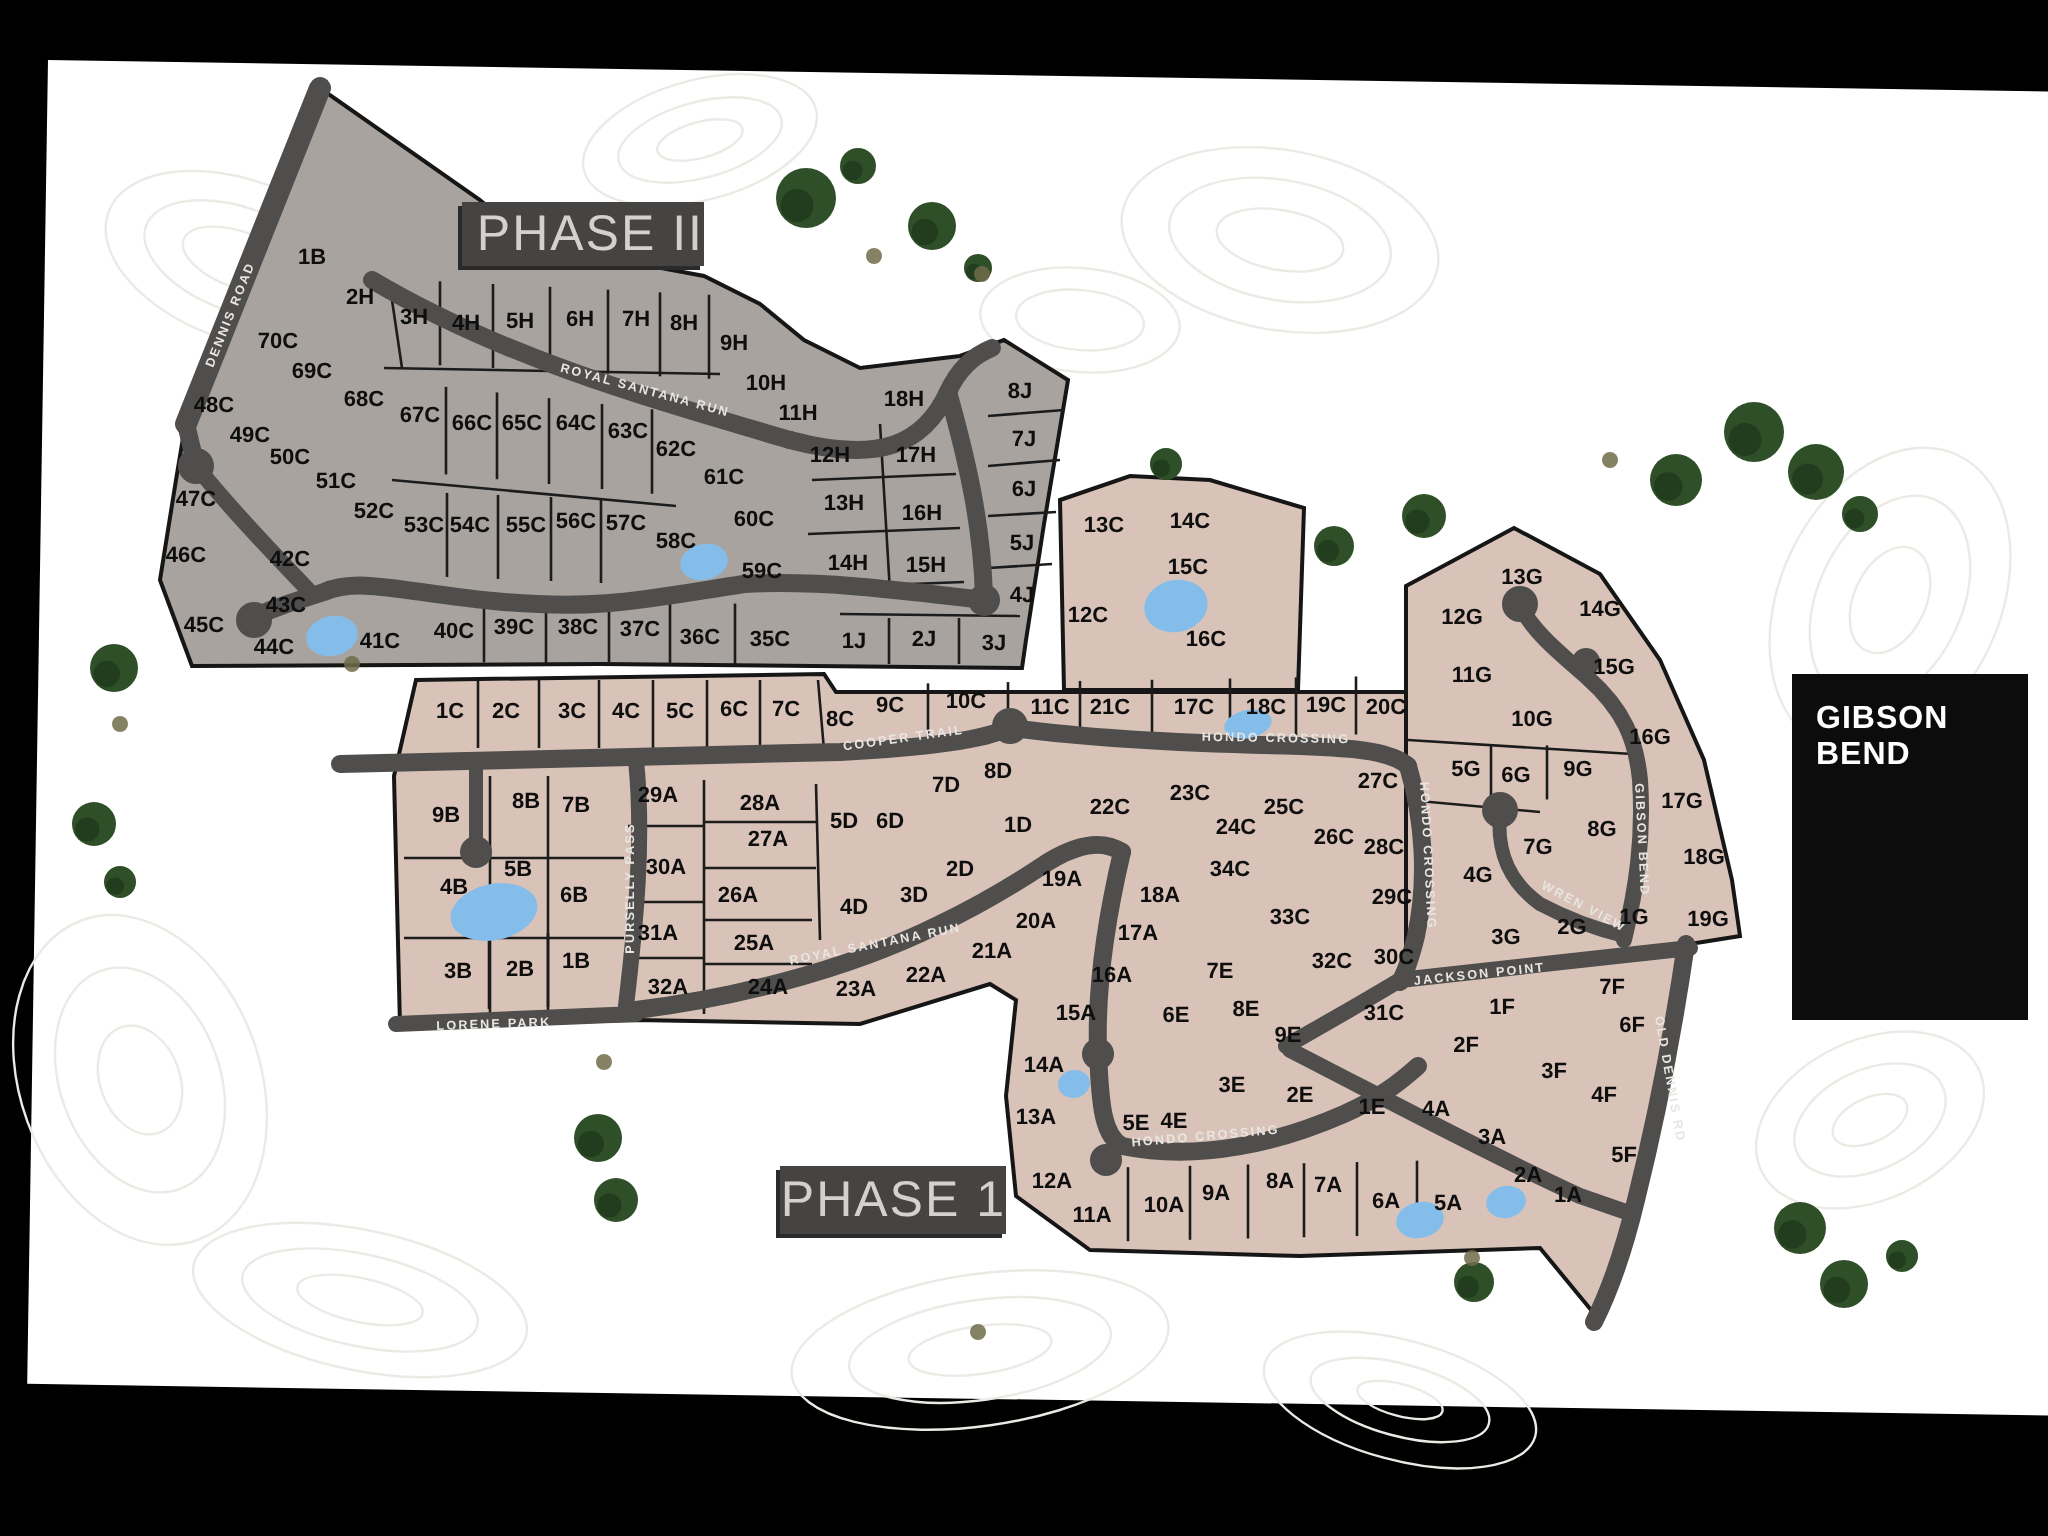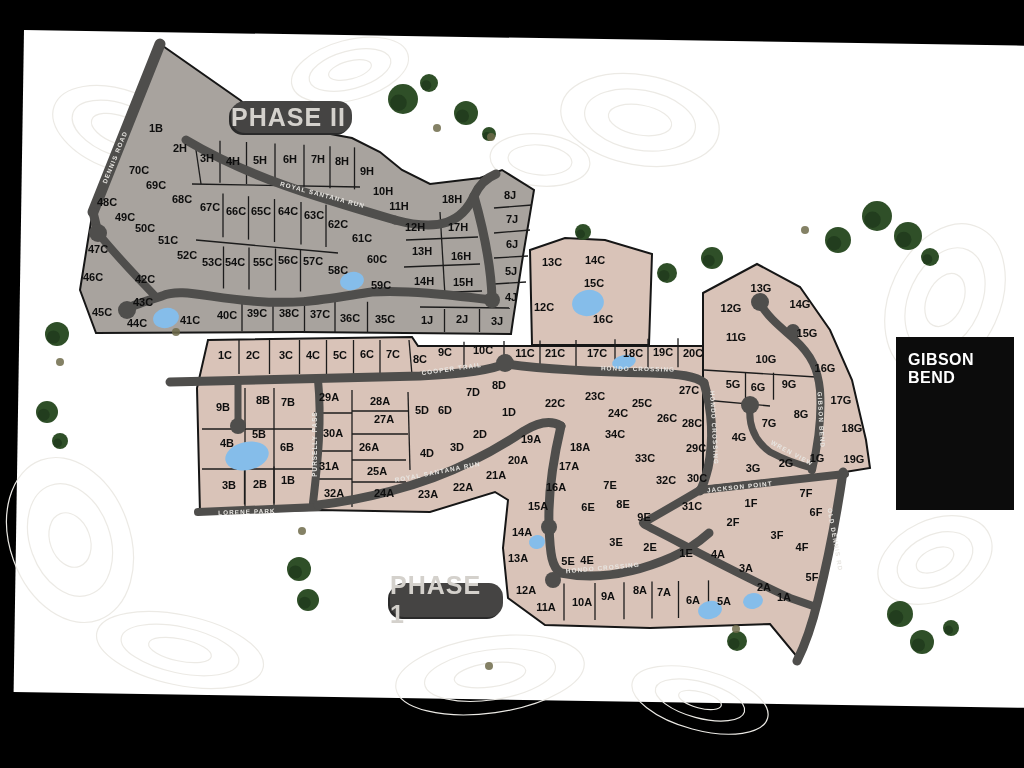--- a/index.html
+++ b/index.html
@@ -1,23 +1,23 @@
 <!DOCTYPE html>
 <html><head>
 <meta charset="utf-8">
 <style>
   html,body{margin:0;padding:0;width:1024px;height:768px;background:#000;overflow:hidden;
     font-family:"Liberation Sans",sans-serif;}
   #stage{position:relative;width:1024px;height:768px;}
   #paper{position:absolute;left:24px;top:30px;width:1012px;height:662px;background:#fff;
     transform:rotate(0.9deg);transform-origin:top left;}
   #map{position:absolute;left:0;top:0;z-index:2;}
-  .sign{position:absolute;z-index:3;display:flex;align-items:center;justify-content:flex-start;
-    background:#454443;color:#d4d1cc;font-weight:bold;letter-spacing:1px;
-    box-shadow:-2px 2px 0 #2a2a2a;border-radius:14px;}
+  .sign{position:absolute;z-index:3;display:flex;align-items:center;justify-content:flex-end;
+    background:#454443;color:#d4d1cc;font-weight:normal;letter-spacing:1px;
+    box-shadow:-2px 2px 0 #2a2a2a;}
   #phase2-sign{left:231px;top:101px;width:121px;height:32px;font-size:25px;}
   #phase1-sign{left:390px;top:583px;width:113px;height:34px;font-size:25px;}
   #legend{position:absolute;z-index:3;left:896px;top:337px;width:118px;height:173px;
     background:#0c0c0c;color:#fff;padding:14px 0 0 12px;box-sizing:border-box;}
   #legend .title{font-size:16px;font-weight:bold;letter-spacing:0.5px;margin-bottom:14px;}
   #legend .item{font-size:15px;font-weight:bold;letter-spacing:0.5px;line-height:19px;}
   text.lot{font-family:"Liberation Sans",sans-serif;font-weight:bold;font-size:11px;
     fill:#0e0e0e;text-anchor:middle;}
   text.street{font-family:"Liberation Sans",sans-serif;font-weight:bold;font-size:6.3px;
     fill:#e8e6e2;letter-spacing:1.1px;text-anchor:middle;}

